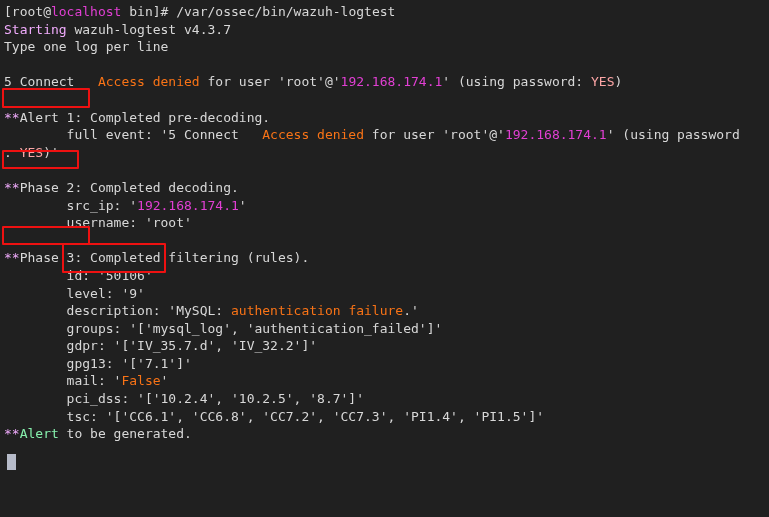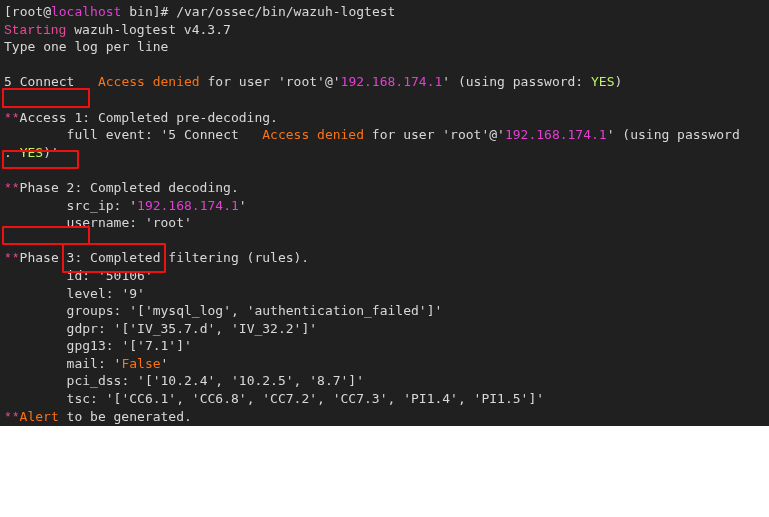--- a/index.html
+++ b/index.html
@@ -3,21 +3,21 @@
 <meta charset="utf-8">
 <style>
   html, body {
     margin: 0;
     padding: 0;
     background: #ffffff;
   }
   #terminal {
     position: relative;
     width: 769px;
-    height: 426px;
+    height: 517px;
     background: #202020;
     overflow: hidden;
     font-family: "DejaVu Sans Mono", "Liberation Mono", monospace;
     font-size: 13px;
     line-height: 17.6px;
     color: #d8d8d8;
     box-sizing: border-box;
   }
   #screen {
     position: absolute;
@@ -30,24 +30,24 @@
   }
   .line {
     white-space: pre;
     height: 17.6px;
     letter-spacing: 0px;
   }
 
   
   .c-default { color: #d8d8d8; }
   .c-magenta { color: #e23fd4; }
-  .c-cyan    { color: #ec4899; font-family: Liberation Mono, monospace; }
+  .c-cyan    { color: #f0abfc; }
   .c-salmon  { color: #f97316; }
-  .c-green   { color: #bef264; }
-  .c-yellow  { color: #f97316; margin-top: 48px; }
+  .c-green   { color: #fca5a5; }
+  .c-yellow  { color: #86efac; margin-top: 48px; }
 
   
   .annot {
     position: absolute;
     border: 2px solid #ee1111;
     border-radius: 1px;
     box-sizing: border-box;
     pointer-events: none;
   }
 
@@ -60,31 +60,32 @@
 <body>
 
 <div id="terminal" style="background: rgb(32, 32, 32); color: rgb(216, 216, 216);">
   <div id="screen">
       <div class="line"><span class="c-default">[root@</span><span class="c-magenta">localhost</span><span class="c-default"> bin]# /var/ossec/bin/wazuh-logtest</span></div>
       <div class="line"><span class="c-cyan">Starting</span><span class="c-default"> wazuh-logtest v4.3.7</span></div>
       <div class="line"><span class="c-default">Type one log per line</span></div>
       <div class="line"><span class="c-default"> </span></div>
       <div class="line"><span class="c-default">5 Connect   </span><span class="c-salmon">Access denied</span><span class="c-default"> for user 'root'@'</span><span class="c-magenta">192.168.174.1</span><span class="c-default">' (using password: </span><span class="c-green">YES</span><span class="c-default">)</span></div>
       <div class="line"><span class="c-default"> </span></div>
-      <div class="line"><span class="c-cyan">**</span><span class="c-default">Access 1: Completed pre-decoding.</span></div>
+      <div class="line"><span class="c-cyan">**</span><span class="c-default">Alert 1: Completed pre-decoding.</span></div>
       <div class="line"><span class="c-default">        full event: '5 Connect   </span><span class="c-salmon">Access denied</span><span class="c-default"> for user 'root'@'</span><span class="c-magenta">192.168.174.1</span><span class="c-default">' (using password</span></div>
       <div class="line"><span class="c-default">: </span><span class="c-green">YES</span><span class="c-default">)'</span></div>
       <div class="line"><span class="c-default"> </span></div>
       <div class="line"><span class="c-cyan">**</span><span class="c-default">Phase 2: Completed decoding.</span></div>
       <div class="line"><span class="c-default">        src_ip: '</span><span class="c-magenta">192.168.174.1</span><span class="c-default">'</span></div>
       <div class="line"><span class="c-default">        username: 'root'</span></div>
       <div class="line"><span class="c-default"> </span></div>
       <div class="line"><span class="c-cyan">**</span><span class="c-default">Phase 3: Completed filtering (rules).</span></div>
       <div class="line"><span class="c-default">        id: '50106'</span></div>
       <div class="line"><span class="c-default">        level: '9'</span></div>
+      <div class="line"><span class="c-default">        description: 'MySQL: </span><span class="c-salmon">authentication failure</span><span class="c-default">.'</span></div>
       <div class="line"><span class="c-default">        groups: '['mysql_log', 'authentication_failed']'</span></div>
       <div class="line"><span class="c-default">        gdpr: '['IV_35.7.d', 'IV_32.2']'</span></div>
       <div class="line"><span class="c-default">        gpg13: '['7.1']'</span></div>
       <div class="line"><span class="c-default">        mail: '</span><span class="c-salmon">False</span><span class="c-default">'</span></div>
       <div class="line"><span class="c-default">        pci_dss: '['10.2.4', '10.2.5', '8.7']'</span></div>
       <div class="line"><span class="c-default">        tsc: '['CC6.1', 'CC6.8', 'CC7.2', 'CC7.3', 'PI1.4', 'PI1.5']'</span></div>
       <div class="line"><span class="c-cyan">**</span><span class="c-yellow">Alert</span><span class="c-default"> to be generated.</span></div>
       <div class="line"><span class="c-default"> </span></div>
     </div>
 <div class="annot" style="left: 2px; top: 88px; width: 88px; height: 20px; border-color: rgb(238, 17, 17);"></div>

